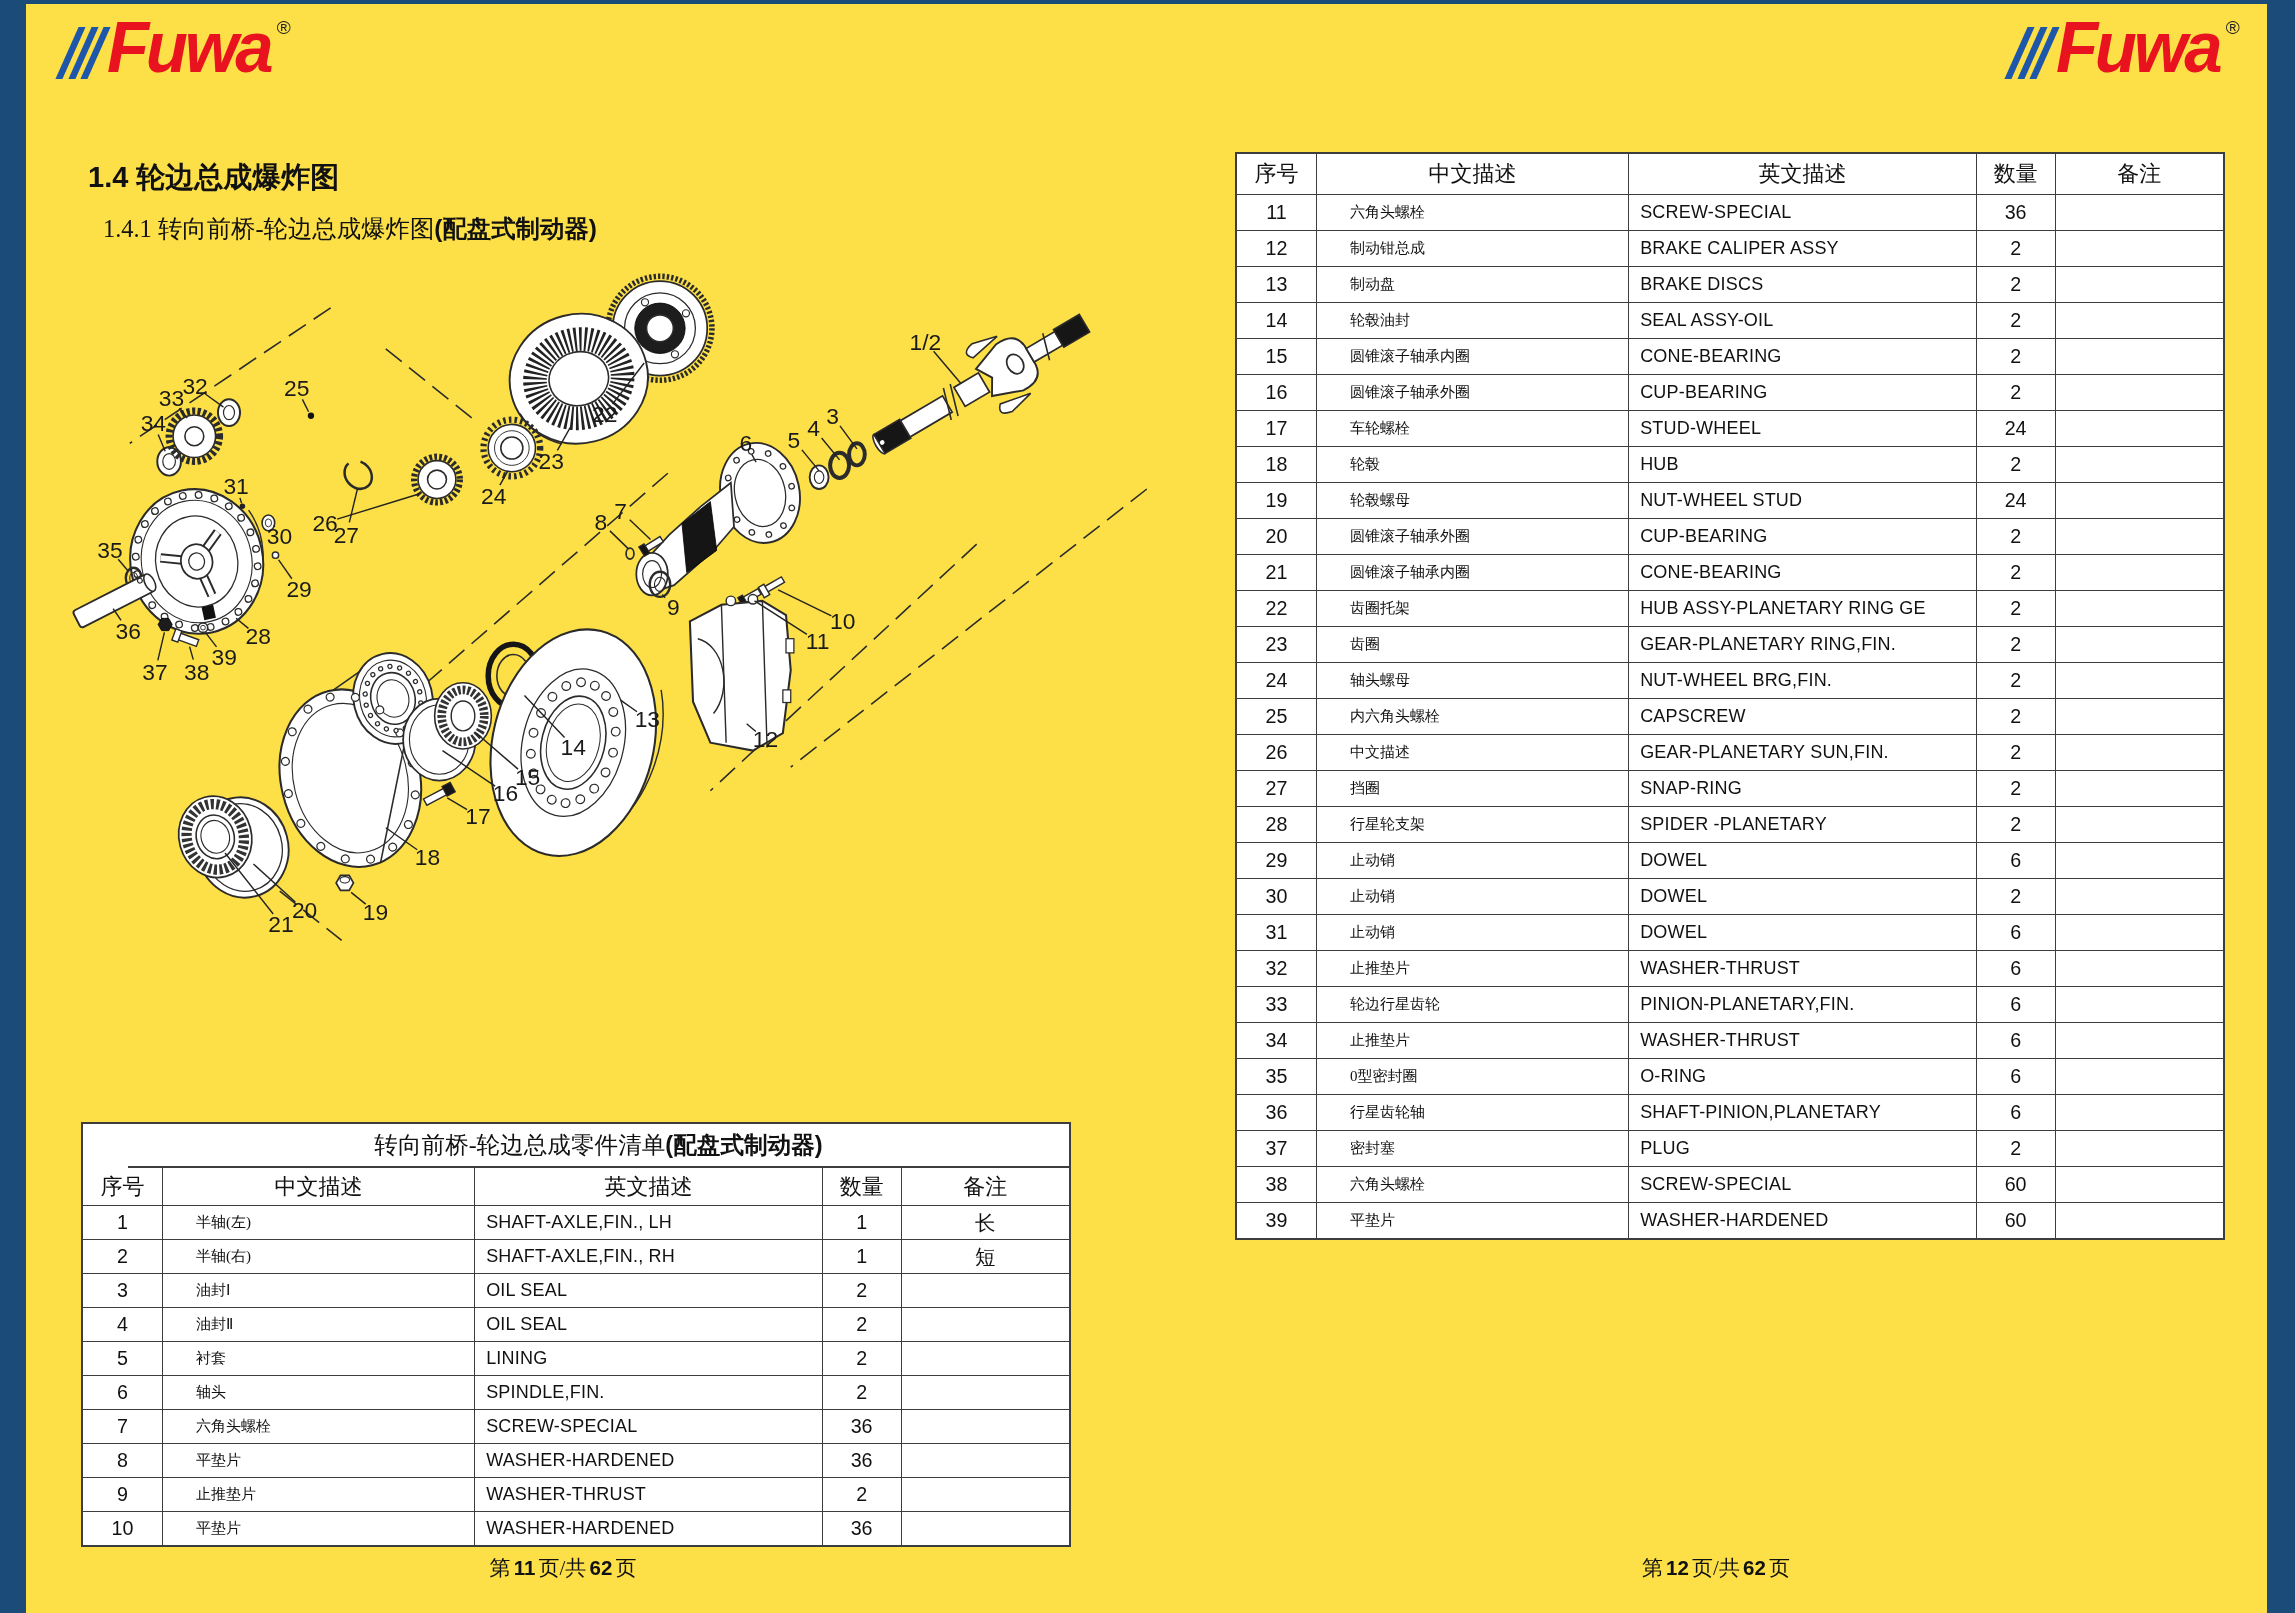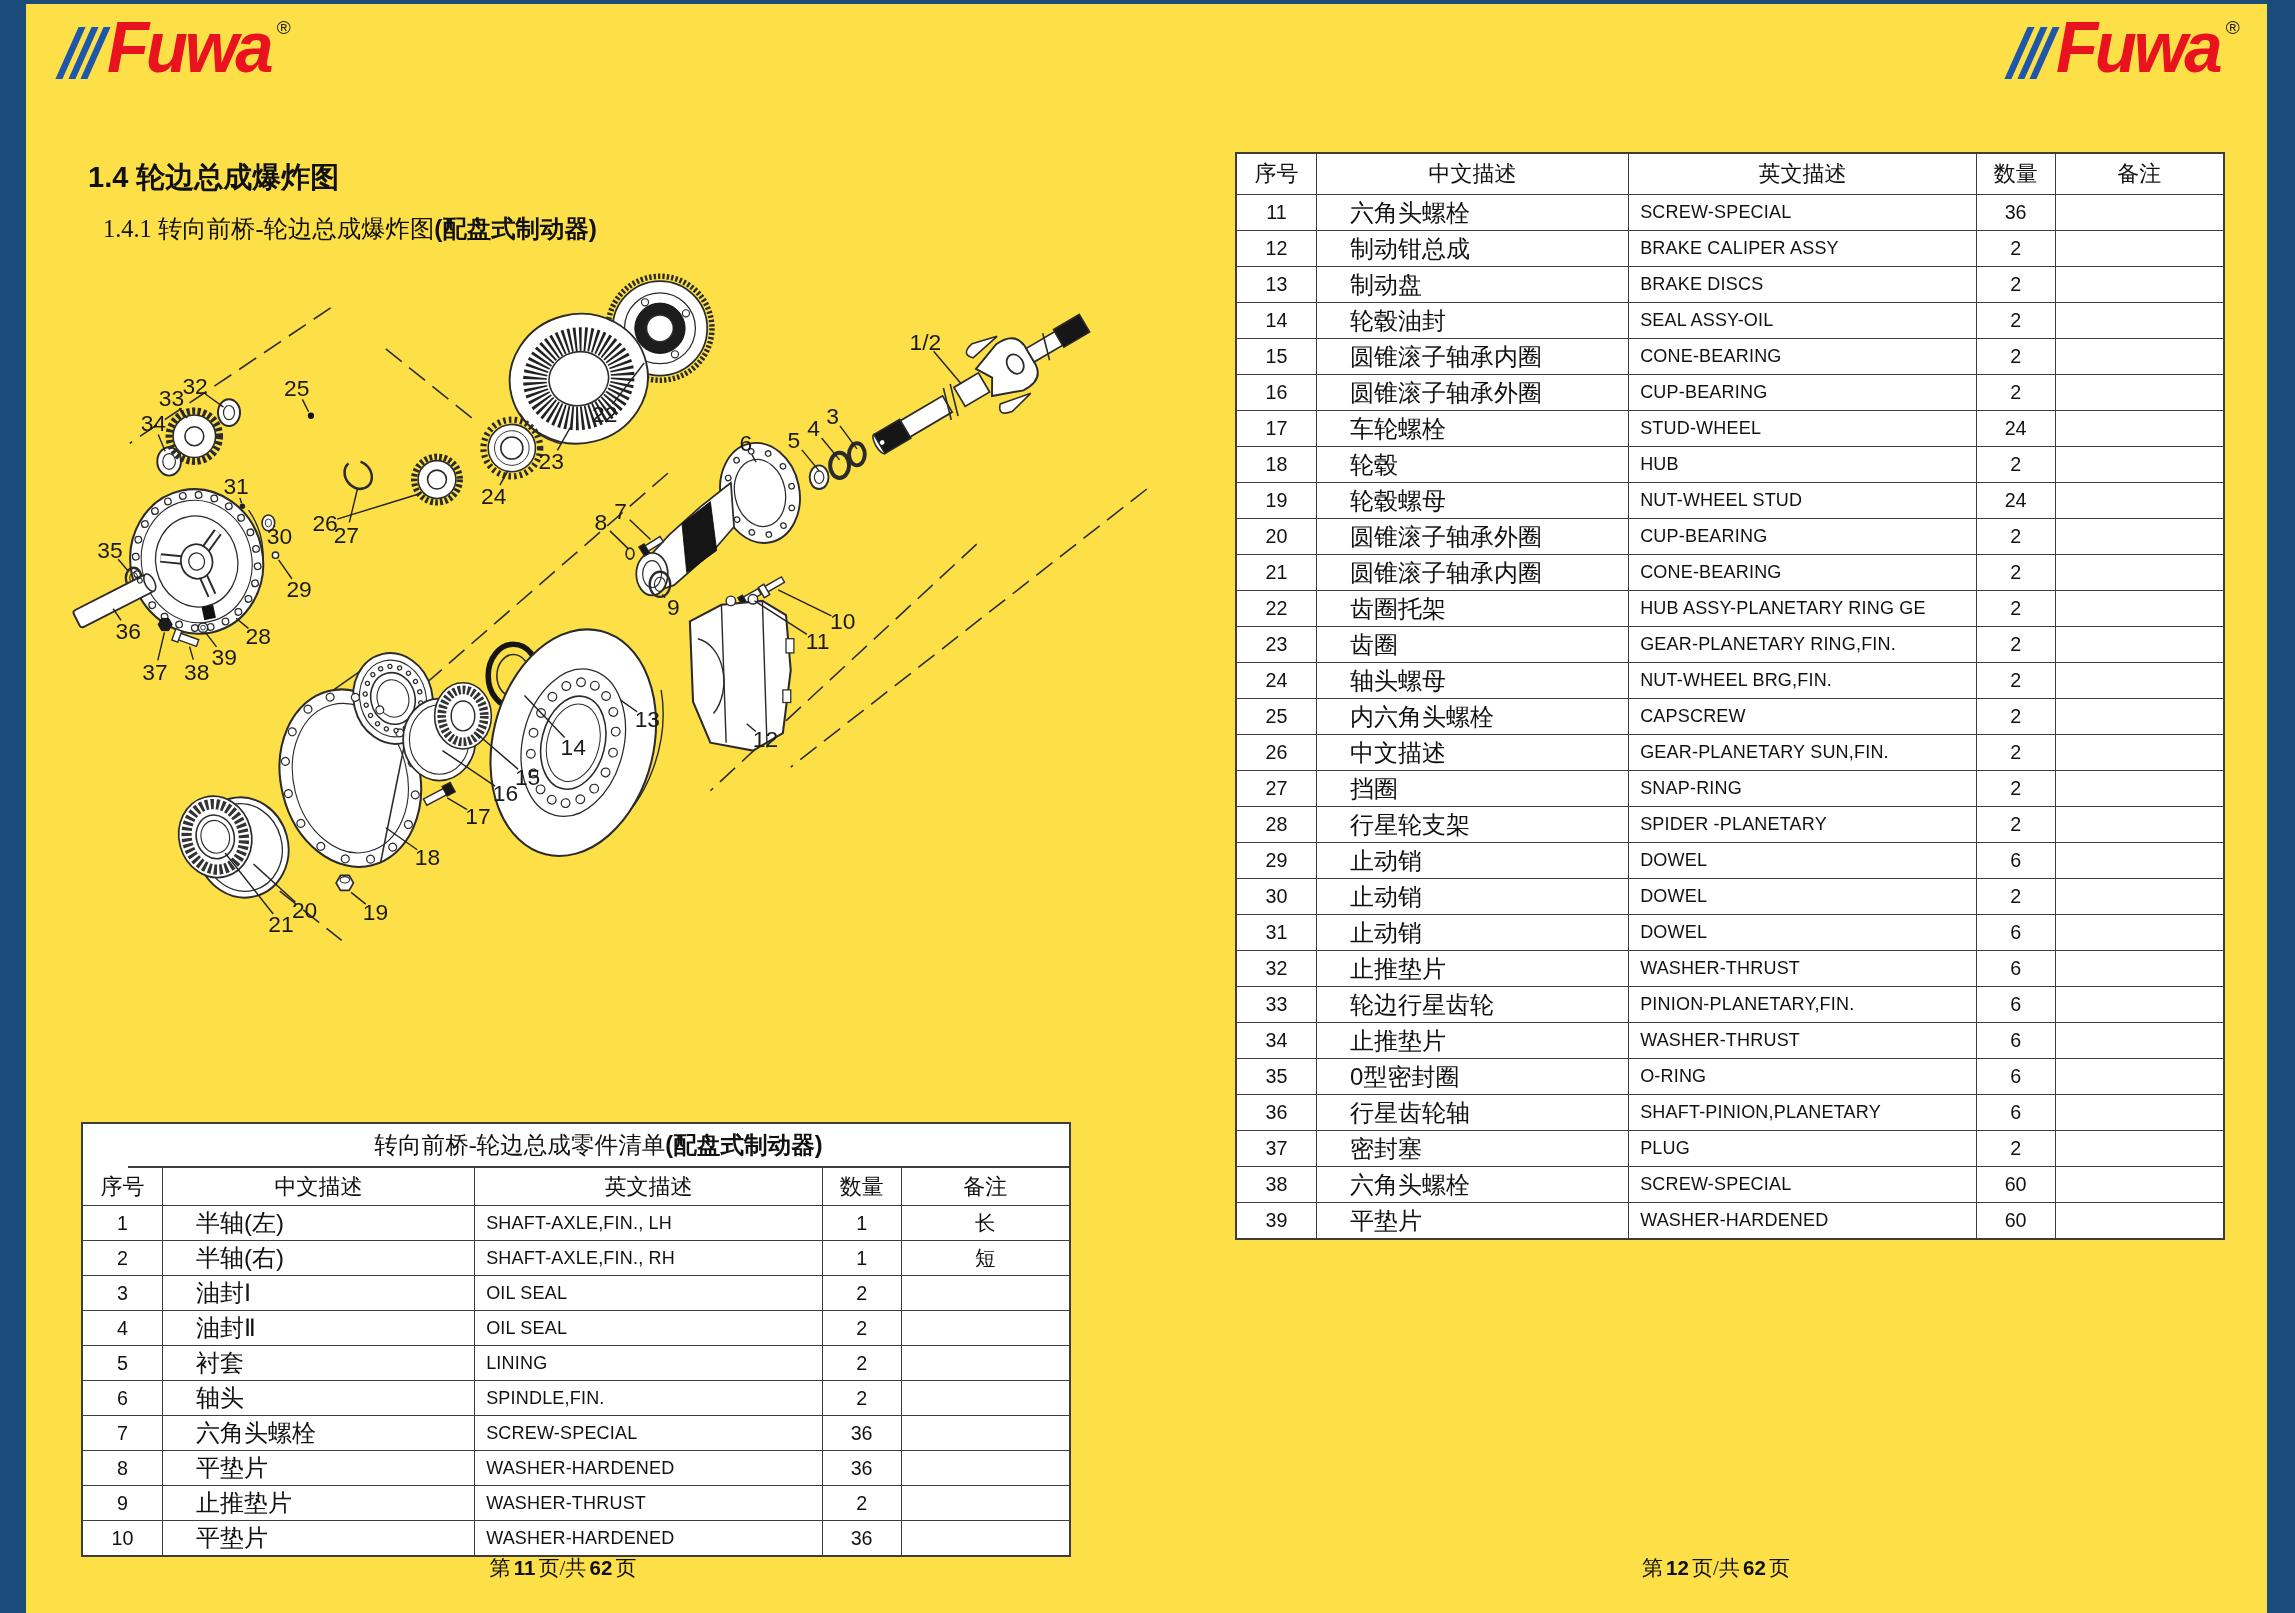--- a/index.html
+++ b/index.html
@@ -39,21 +39,21 @@
   col.c3{width:8.0%;}  col.c4{width:17.03%;}
   th{font-size:22px;font-weight:normal;font-family:Liberation Serif, serif;
      border:1.3px solid #3d3d3d;border-top:none;margin-top:12px;}
   .tbl-left th{height:35px;}
   .tbl-right th{height:38px;}
   td{border:1.3px solid #3d3d3d;border-top:1.9px solid #4a4a4a;font-size:19.7px;
      overflow:hidden;white-space:nowrap;}
   .tbl-left td{height:31px;}
   .tbl-right td{height:33px;}
   td.c0,td.c3,td.c4{text-align:center;}
-  td.c1{padding-left:33px;font-family:Liberation Sans, sans-serif;font-size:24px;}
+  td.c1{padding-left:33px;font-family:Liberation Serif, serif;font-size:15px;}
   td.c2{padding-left:11px;font-size:18px;letter-spacing:0.2px;}
   td.c4{font-family:"Liberation Serif","DejaVu Serif",serif;font-size:20.5px;}
   th:first-child,td:first-child{border-left:none;}
   th:last-child,td:last-child{border-right:none;}
   tr:last-child td{border-bottom:none;}
 
   .footer{position:absolute;width:504px;text-align:center;font-size:21px;
           font-family:"Liberation Serif","DejaVu Serif",serif;}
   .footer b{font-family:"Liberation Sans","DejaVu Sans",sans-serif;font-size:20.5px;}
   .footer span{margin:0 3.2px;}

